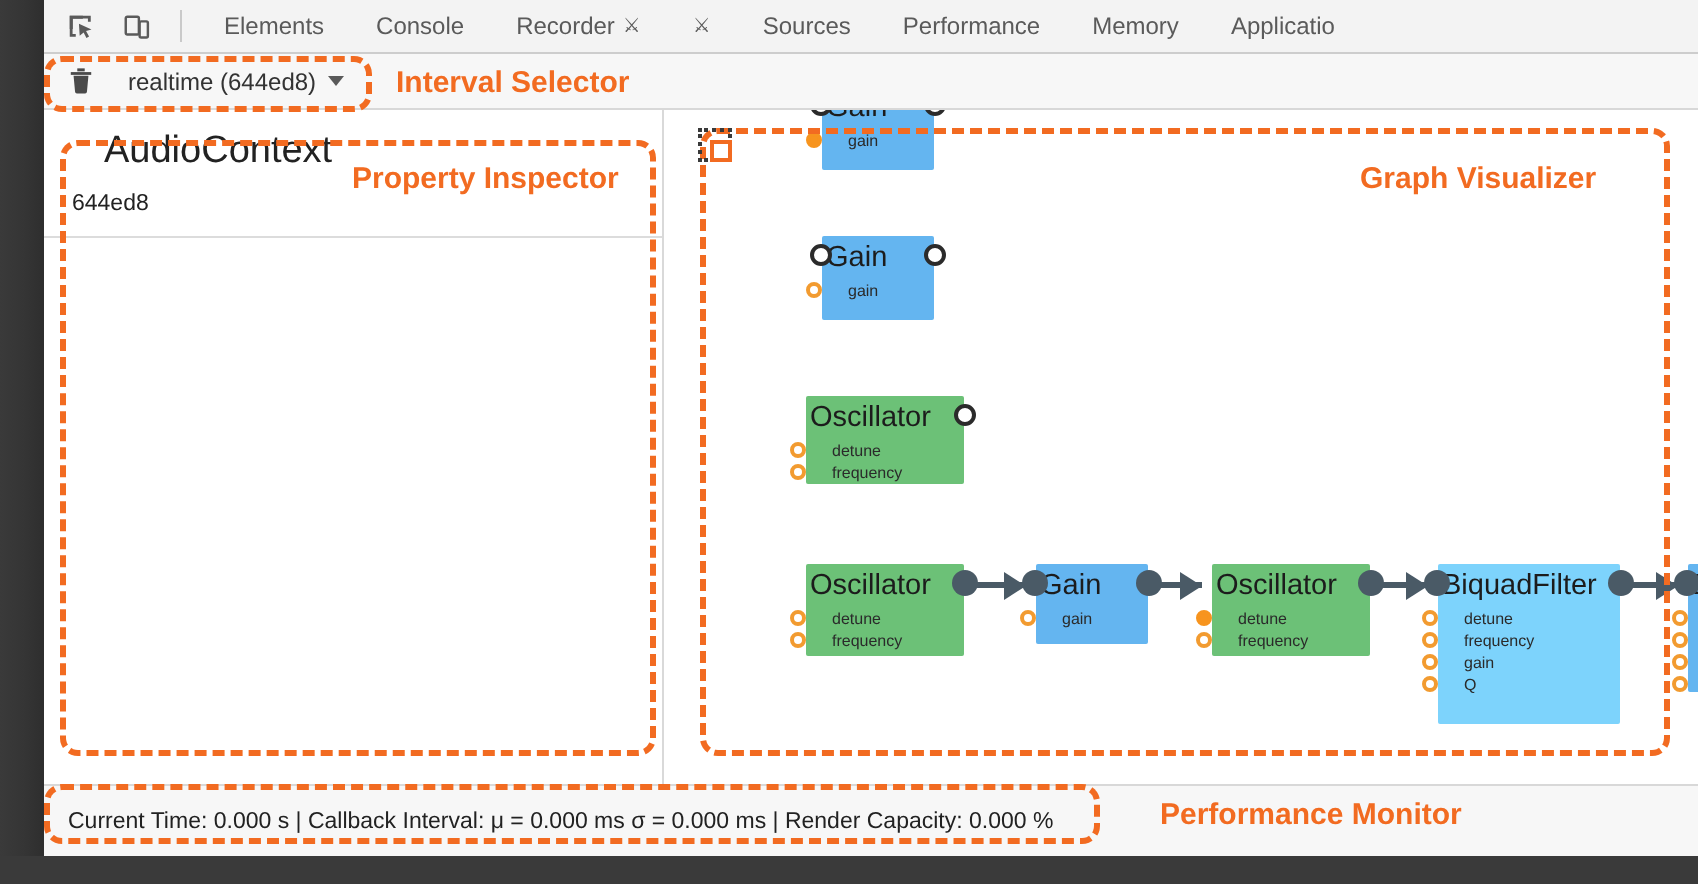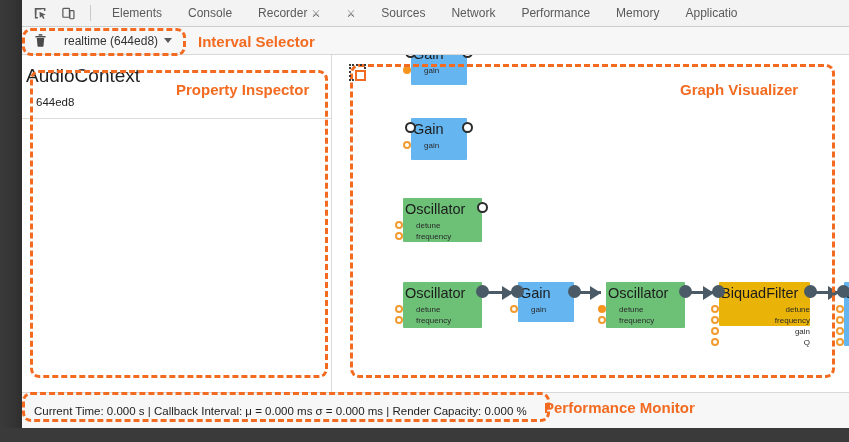--- a/index.html
+++ b/index.html
@@ -64,21 +64,21 @@
   .left-pane {
     position:absolute; left:0; top:0; width:310px; height:337px;
     background:#fff; border-right:1px solid #d9d9d9;
   }
   .right-pane {
     position:absolute; left:311px; top:0; width:516px; height:337px;
     background:#fff; overflow:hidden;
   }
 
   
-  .pi-title { font-size:19px; color:#222; padding:10px 0 0 4px; font-weight:400; }
+  .pi-title { font-size:19px; color:#222; padding:10px 0 0 30px; font-weight:400; }
   .pi-sub { font-size:11.5px; color:#222; padding:9px 0 10px 14px; }
   .pi-divider { height:1px; background:#dcdcdc; margin:0 0 0 0; }
   .pi-table { padding:10px 0 0 18px; }
   .pi-row { display:flex; font-size:11.5px; line-height:20px; }
   .pi-key { color:#6b6b6b; width:122px; }
   .pi-val { color:#222; }
 
   
   .node { position:absolute; border-radius:1px; }
   .node .nhead {
@@ -174,23 +174,20 @@
         <span>Recorder</span>
         <span class="warn-glyph">⚔</span>
       </div>
       <div class="tab">
         <span class="warn-glyph">⚔</span>
       </div>
       <div class="tab">
         <span>Sources</span>
       </div>
       <div class="tab">
-        <span>Network</span>
-      </div>
-      <div class="tab">
         <span>Performance</span>
       </div>
       <div class="tab">
         <span>Memory</span>
       </div>
       <div class="tab">
         <span>Applicatio</span>
       </div>
     </div>
   </div>
@@ -260,21 +257,21 @@
             <span class="port port-filled" style="left: 50px; top: 3px;"></span>
           </div>
           <div class="node" style="left: 273px; top: 227px; width: 79px; height: 46px; background: rgb(108, 193, 119);">
             <div class="nhead">Oscillator</div>
             <div class="nparams">
               <div class="nparam">detune<span class="port port-param filled" style="left: -8px; top: 1px;"></span></div>
               <div class="nparam">frequency<span class="port port-param" style="left: -8px; top: 1px;"></span></div>
             </div>
             <span class="port port-filled" style="left: 73px; top: 3px;"></span>
           </div>
-          <div class="node" style="left: 386px; top: 227px; width: 91px; height: 44px; background: #eab308; text-align: right;">
+          <div class="node" style="left: 386px; top: 227px; width: 91px; height: 80px; background: #7dd3fc;">
             <div class="nhead">BiquadFilter</div>
             <div class="nparams">
               <div class="nparam">detune<span class="port port-param" style="left: -8px; top: 1px;"></span></div>
               <div class="nparam">frequency<span class="port port-param" style="left: -8px; top: 1px;"></span></div>
               <div class="nparam">gain<span class="port port-param" style="left: -8px; top: 1px;"></span></div>
               <div class="nparam">Q<span class="port port-param" style="left: -8px; top: 1px;"></span></div>
             </div>
             <span class="port port-filled" style="left: -7px; top: 3px;"></span>
             <span class="port port-filled" style="left: 85px; top: 3px;"></span>
           </div>
@@ -310,15 +307,15 @@
 <div class="anno-box" style="left:22px;top:28px;width:164px;height:28px;"></div>
 <div class="anno-label" style="left:198px;top:33px;">Interval Selector</div>
 
 <div class="anno-box" style="left:30px;top:70px;width:298px;height:308px;"></div>
 <div class="anno-label" style="left:176px;top:81px;">Property Inspector</div>
 
 <div class="anno-box" style="left:350px;top:64px;width:485px;height:314px;"></div>
 <div class="anno-label" style="left:680px;top:81px;">Graph Visualizer</div>
 
 <div class="anno-box" style="left:22px;top:392px;width:528px;height:30px;"></div>
-<div class="anno-label" style="left:544px;top:399px;">Performance Monitor</div>
+<div class="anno-label" style="left:580px;top:399px;">Performance Monitor</div>
 
 <div class="sel-handle" style="left:349px;top:64px;"></div>
 
 </body></html>

